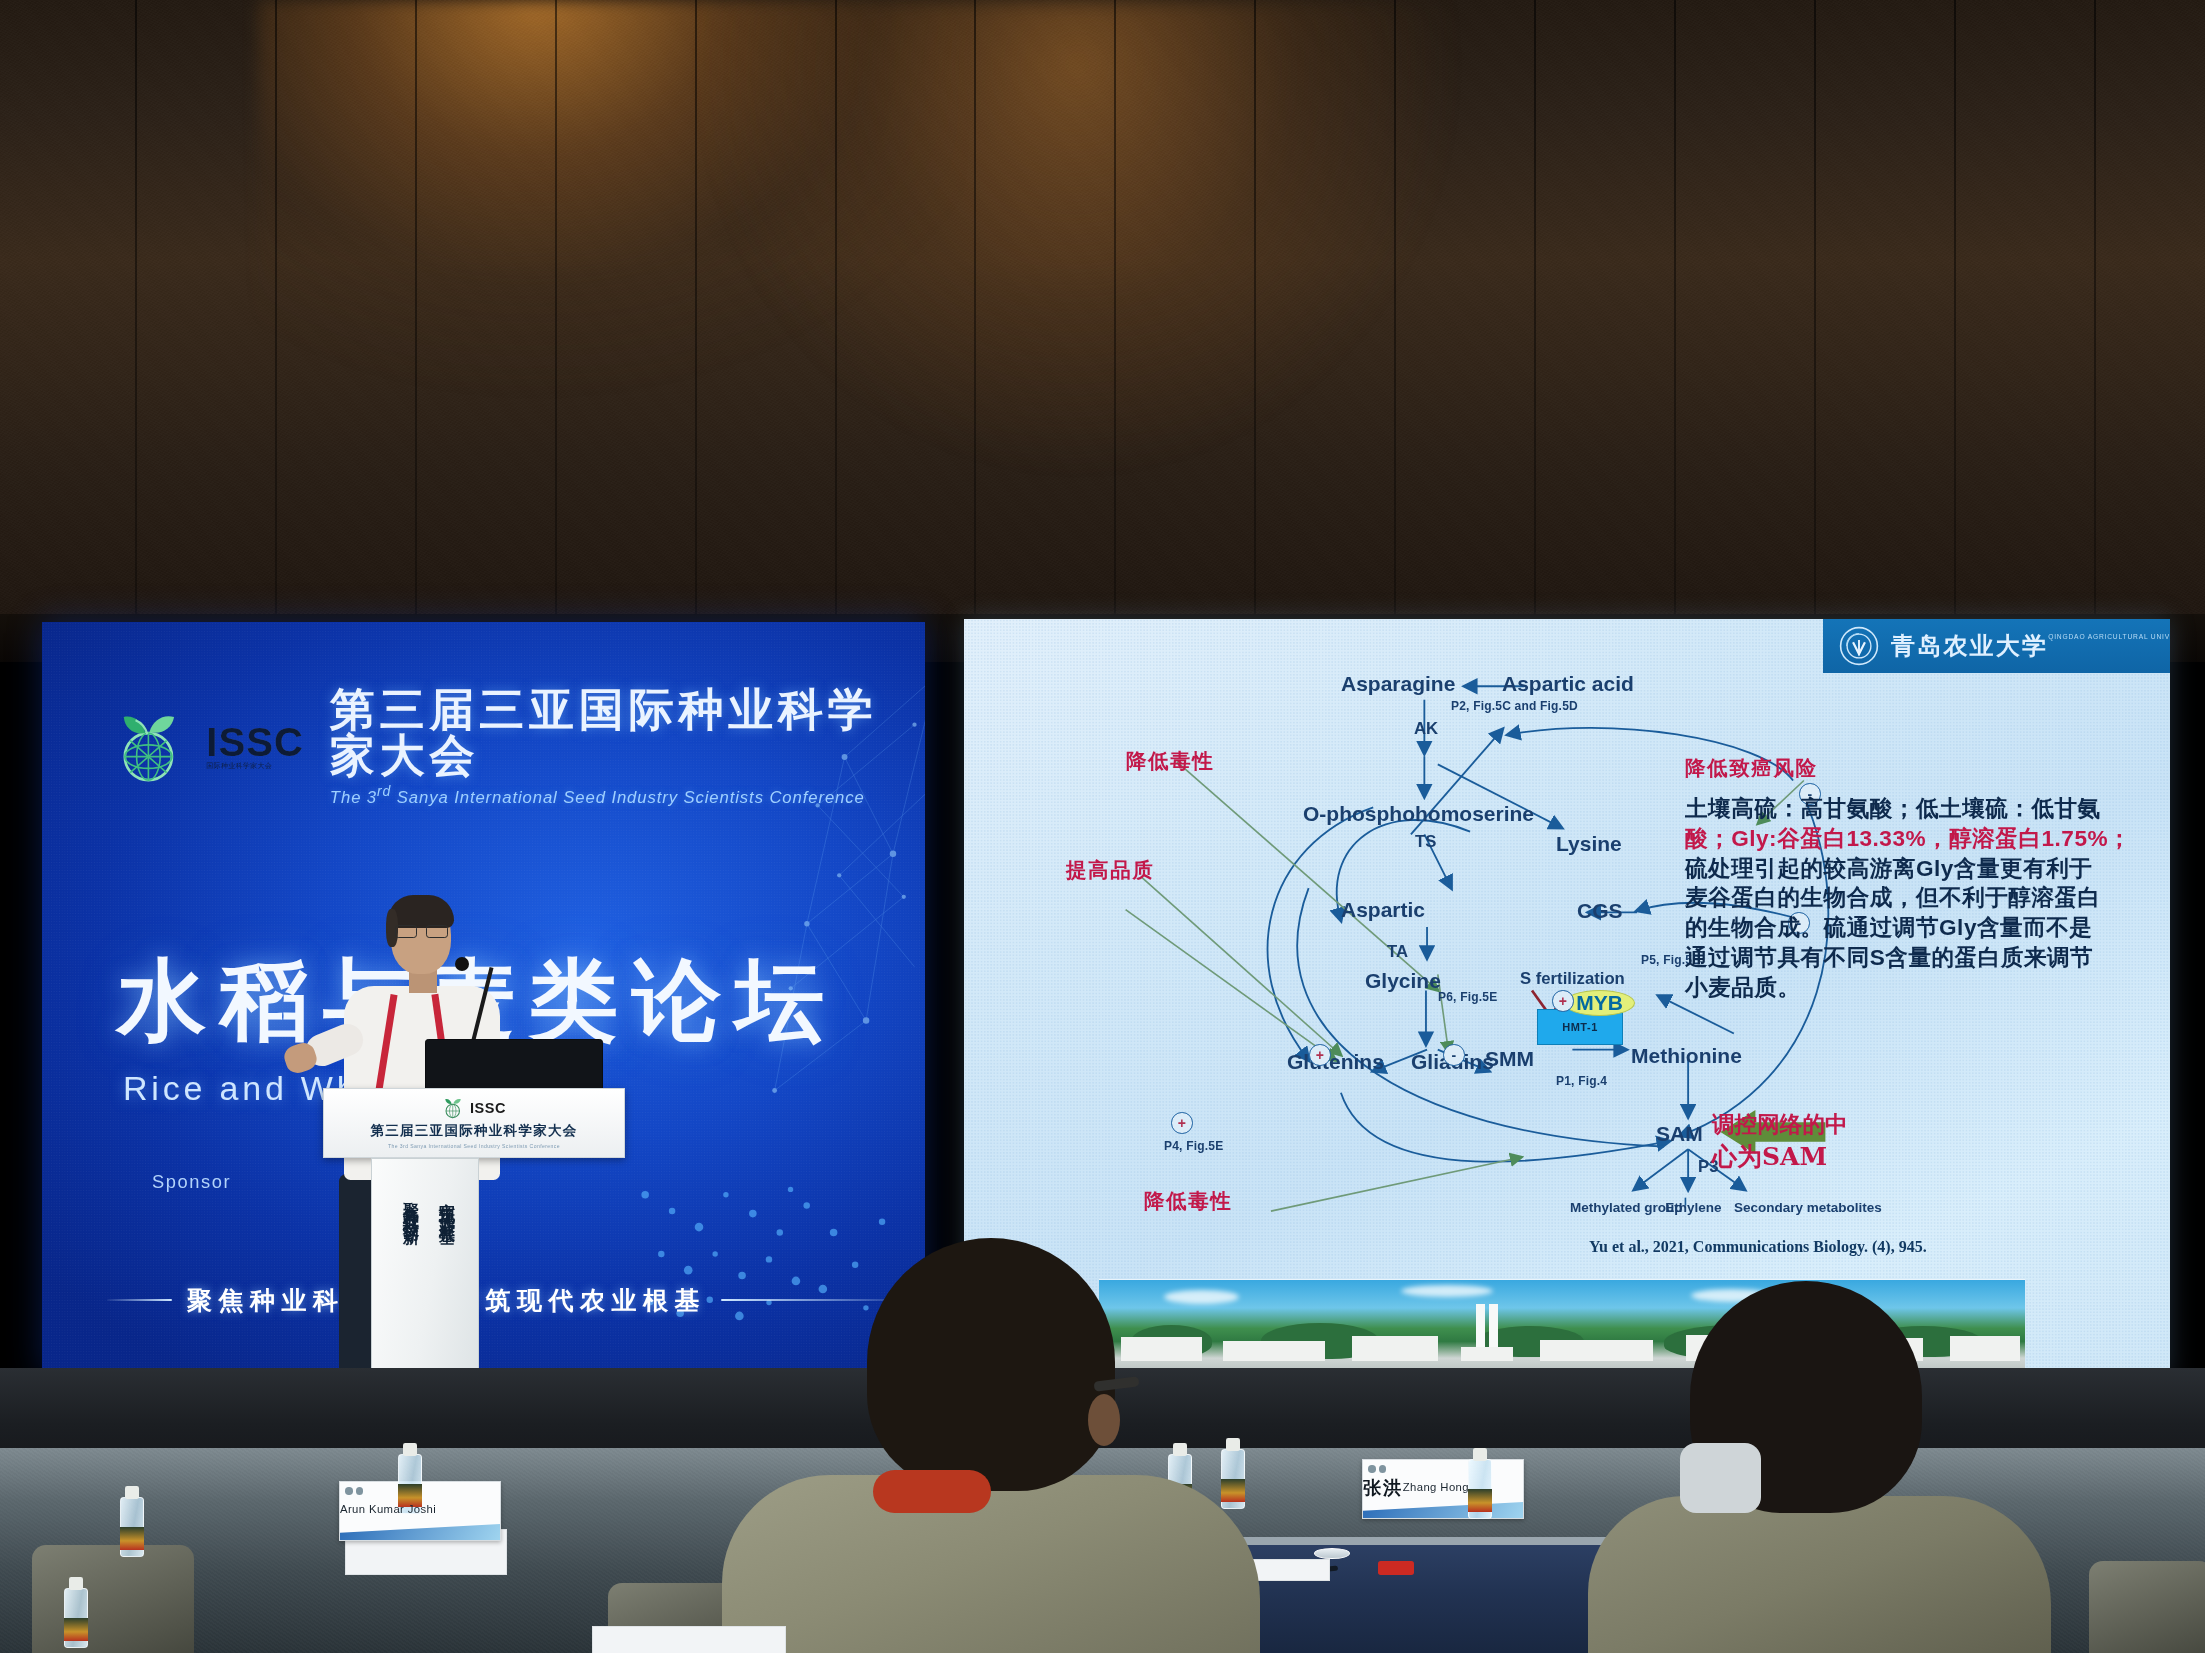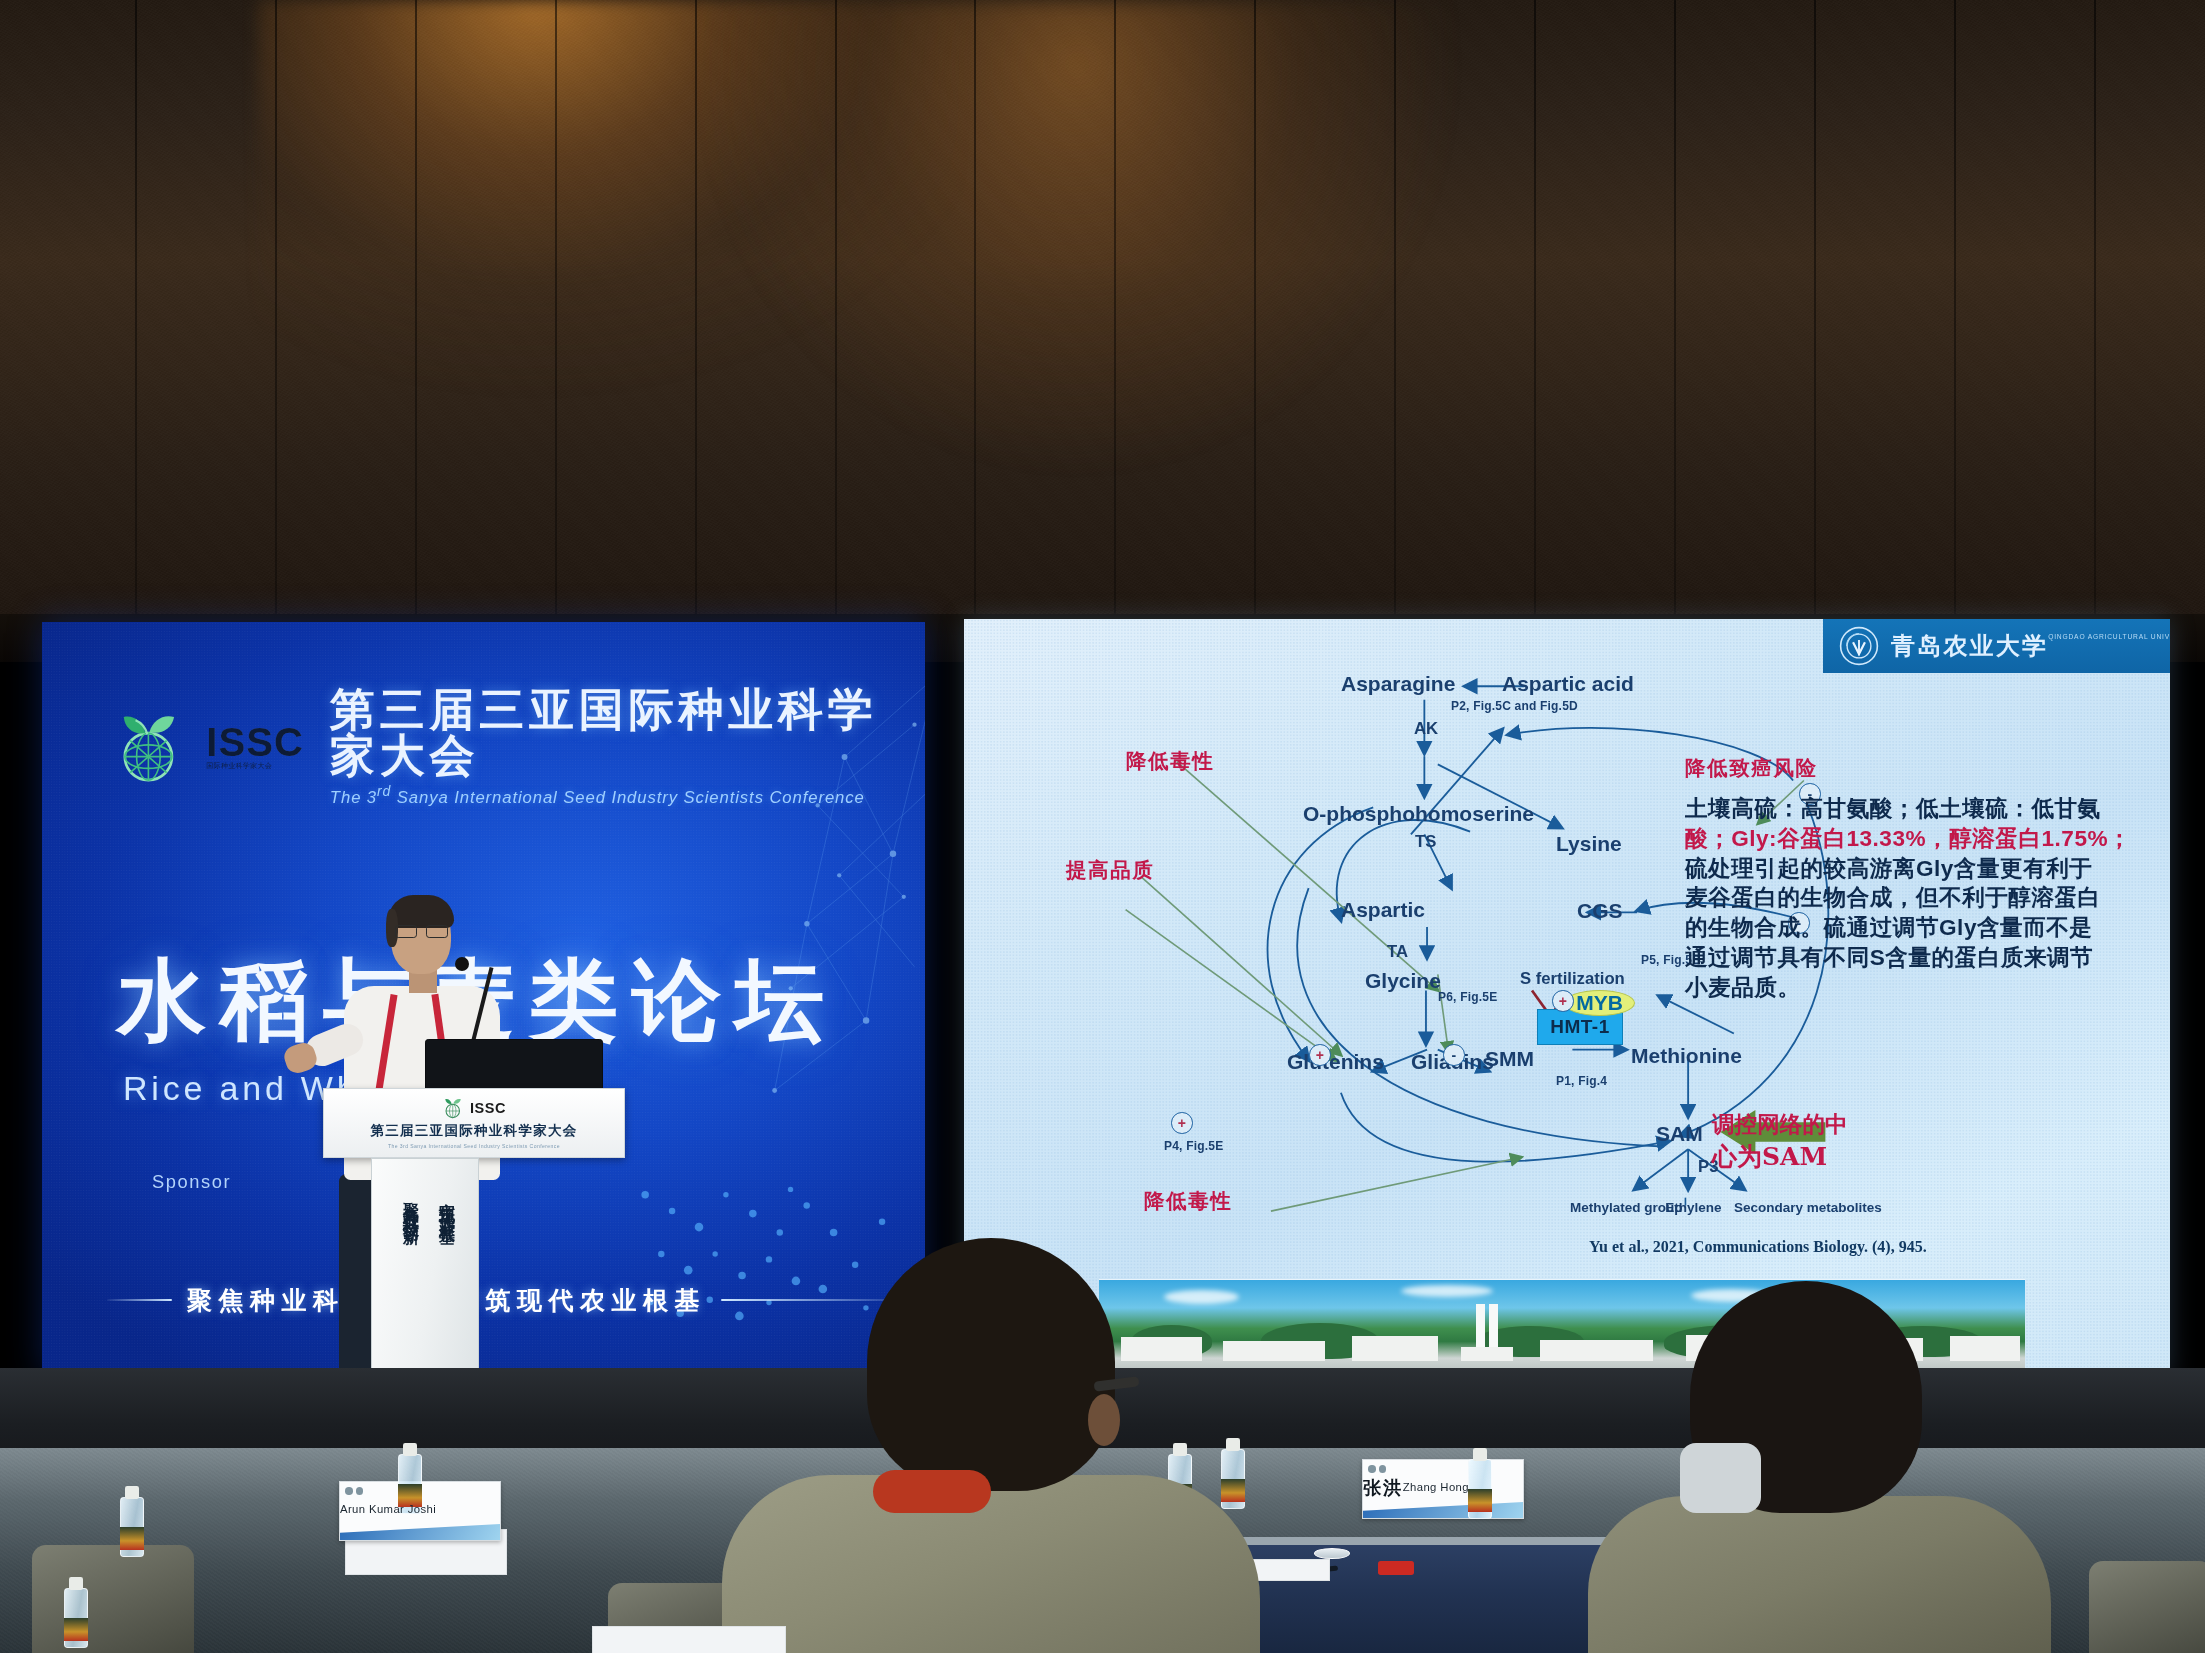--- a/index.html
+++ b/index.html
@@ -155,21 +155,21 @@
           font-family:"Liberation Sans","DejaVu Sans",sans-serif; }
   .node.lg { font-size:21px; }
   .node.md { font-size:16.7px; }
   .node.sm { font-size:13.5px; }
   .node.xs { font-size:12px; letter-spacing:0.2px; }
   .node.ctr { text-align:center; }
 
   .hmt-box {
     position:absolute; background:#1fa9ec; border:1.1px solid #0e7fb8;
     color:#0c2c4c; font-weight:800; display:flex; align-items:center; justify-content:center;
-    font-size:19px; letter-spacing:0.5px;
+    font-size:11px; letter-spacing:0.5px;
   }
   .myb-ell {
     position:absolute; background:#e3ef7a; border:1.1px solid #b8c64e; border-radius:50%;
     color:#0369a1; font-weight:800; display:flex; align-items:center; justify-content:center;
     font-size:21px;
     text-align:center;
   }
   .circ {
     position:absolute; width:21.5px; height:21.5px; border-radius:50%;
     border:1.6px solid #1a5fa0; background:#dcecf8;

